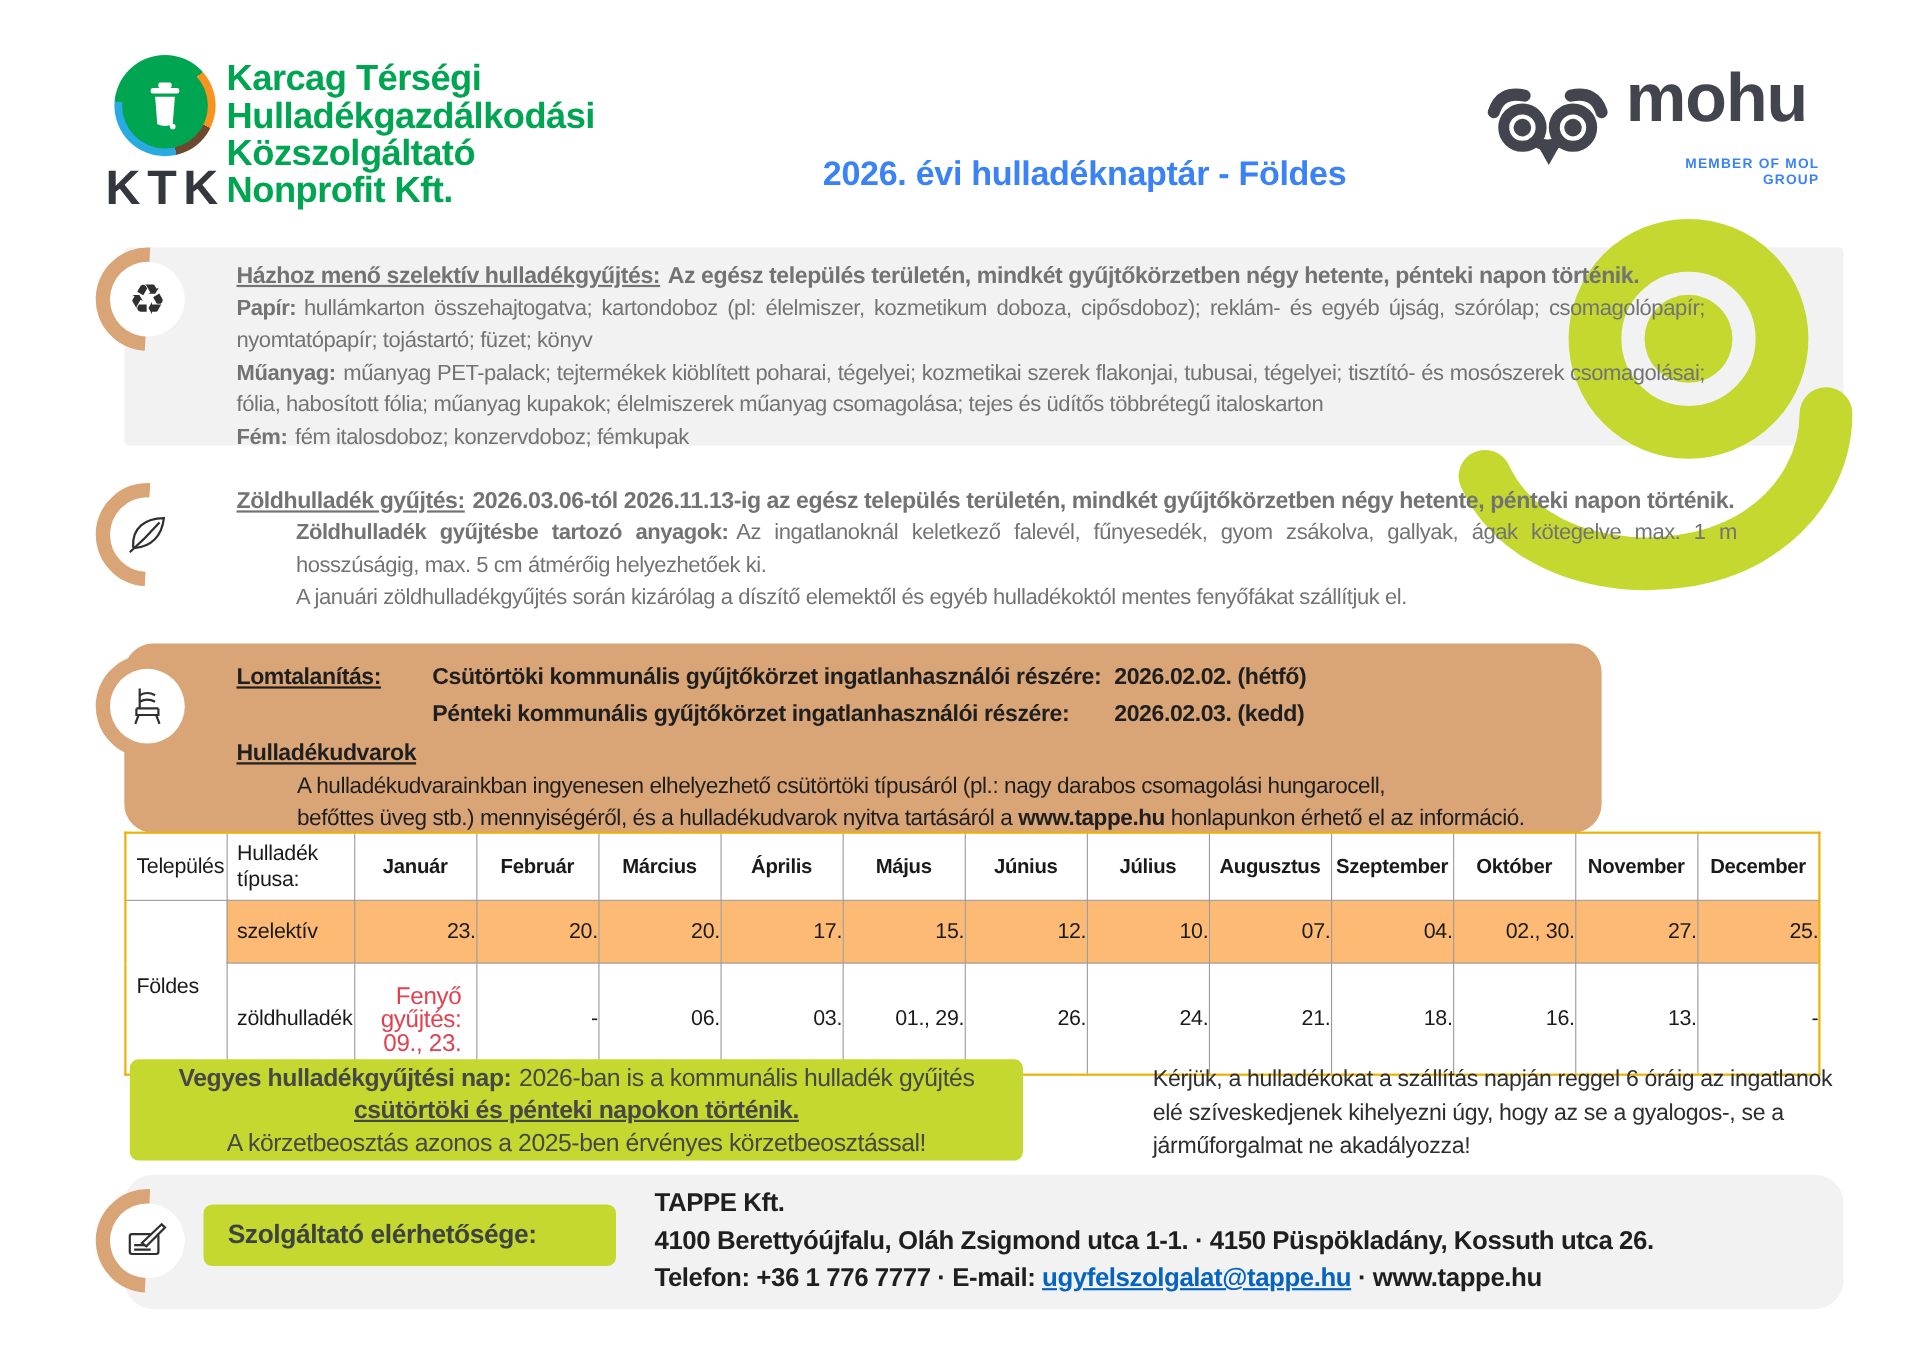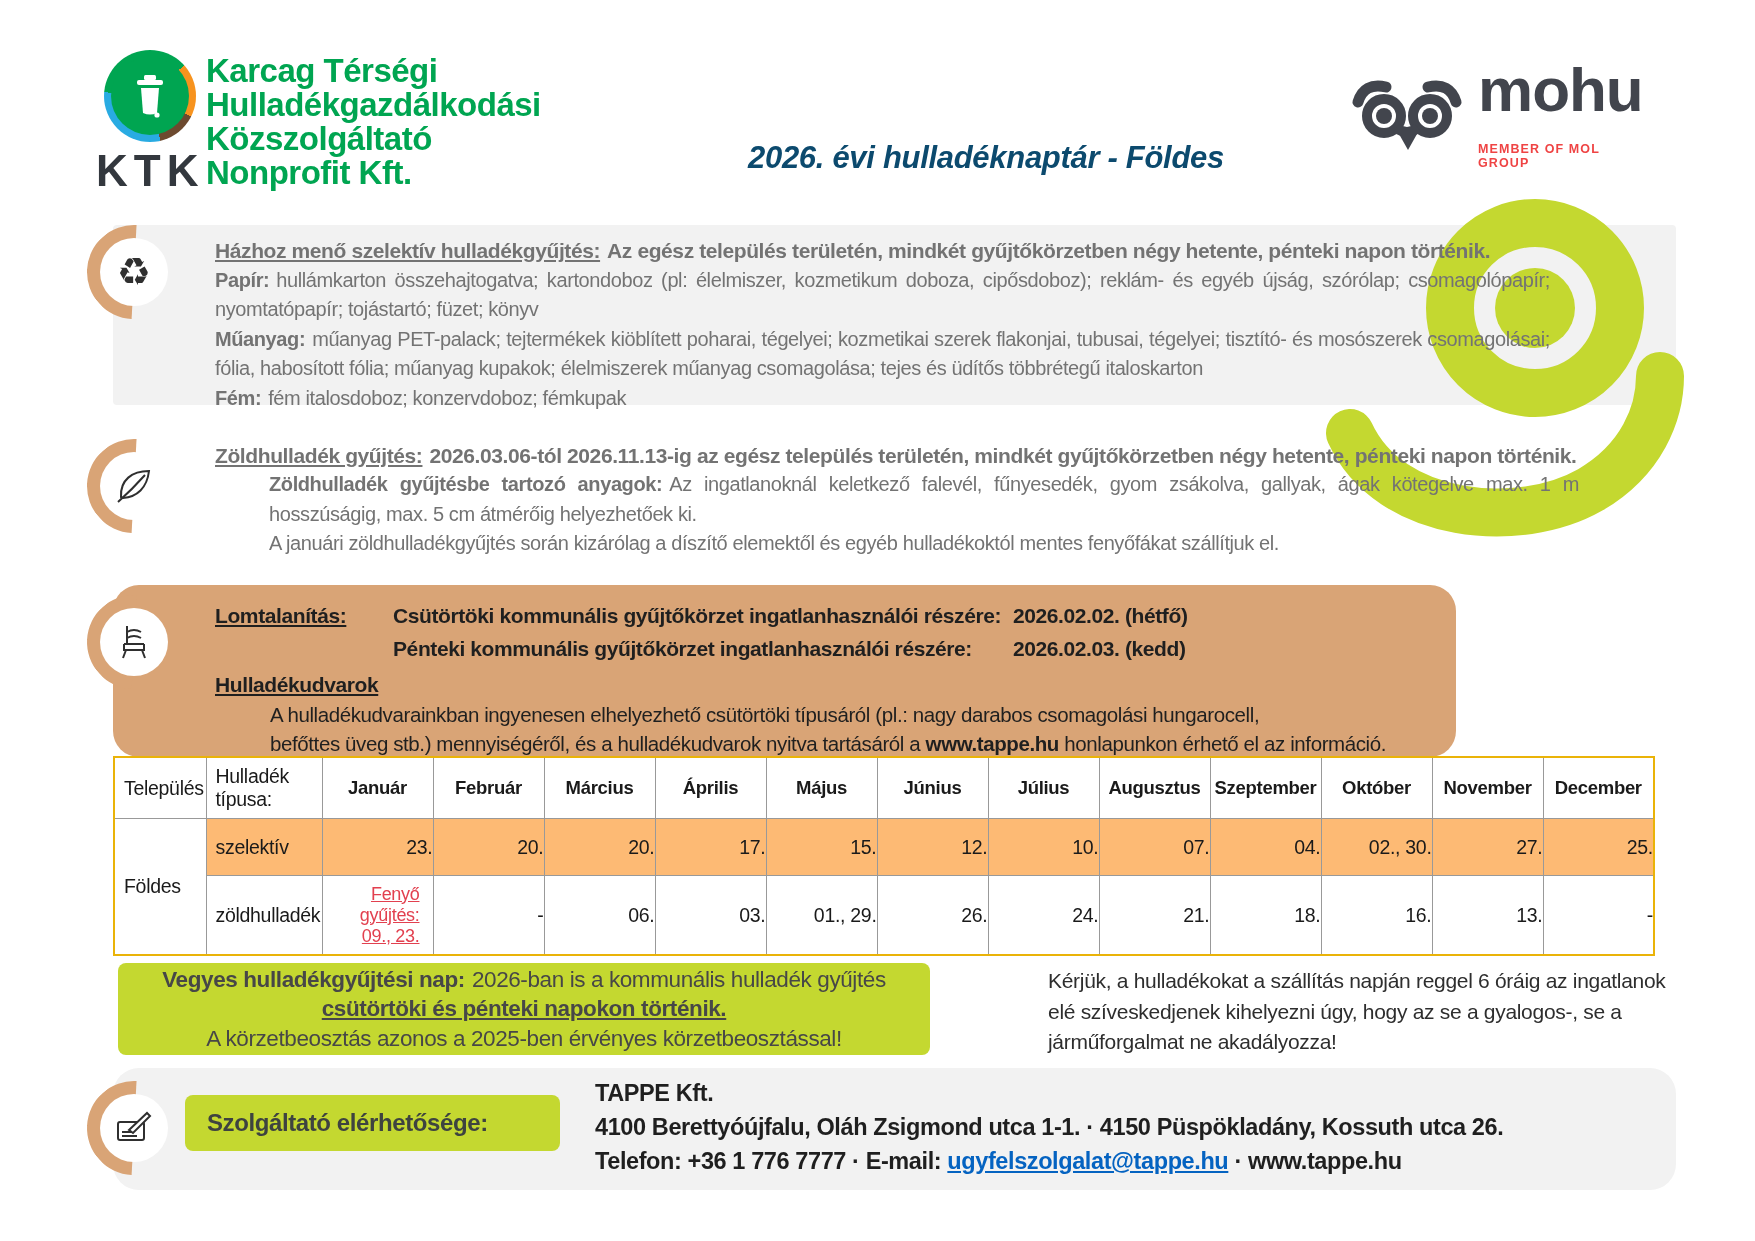--- a/index.html
+++ b/index.html
@@ -9,25 +9,25 @@
   .u{text-decoration:underline;}
   .lbl{margin-right:7px;}
   .just{text-align:justify;margin:0;}
   
   .ktk-mark{position:absolute;left:104px;top:50px;width:92px;height:92px;border-radius:50%;z-index:2;
     background:conic-gradient(from 210deg,#29abe2 0 18%,#00a551 18% 55%,#f7931e 55% 74%,#6d4a2f 74% 88%,#29abe2 88% 100%);}
   .ktk-mark .inner{position:absolute;inset:7px;border-radius:50%;background:#00a551;display:flex;align-items:center;justify-content:center;}
   .ktk-acronym{position:absolute;left:96px;top:146px;width:108px;text-align:center;
     font-size:44px;font-weight:bold;color:#33383e;letter-spacing:6px;z-index:2;}
   .ktk-lines{position:absolute;left:206px;top:54px;z-index:2;font-size:33px;line-height:34px;font-weight:bold;color:#00a551;letter-spacing:-0.5px;}
-  .doc-title{position:absolute;left:748px;top:140px;font-size:31px;font-weight:bold;color:#0c4a6e;z-index:2;letter-spacing:-0.3px;font-style:italic;}
+  .doc-title{position:absolute;left:748px;top:140px;font-size:31px;font-weight:bold;color:#3b82f6;z-index:2;letter-spacing:-0.3px;}
   .mohu-owl{position:absolute;left:1348px;top:76px;z-index:2;}
   .mohu-word{position:absolute;left:1478px;top:54px;font-size:62px;font-weight:bold;color:#42454d;letter-spacing:-1px;z-index:2;}
-  .mohu-tag{position:absolute;left:1478px;top:142px;width:176px;text-align:left;font-size:12.5px;font-weight:bold;
-    letter-spacing:1.1px;color:#ef4444;z-index:2;}
+  .mohu-tag{position:absolute;left:1478px;top:142px;width:176px;text-align:right;font-size:12.5px;font-weight:bold;
+    letter-spacing:1.1px;color:#3b82f6;z-index:2;}
   
   .gray-bg{position:absolute;left:113px;top:225px;width:1563px;height:180px;background:#f2f2f2;z-index:0;border-radius:4px;}
   .swirl{position:absolute;left:1290px;top:198px;z-index:1;}
   
   .badge{position:absolute;left:86px;width:96px;height:96px;z-index:3;}
   .badge::before{content:"";position:absolute;inset:1px;border-radius:50%;border:15px solid #d9a476;
     border-right-color:transparent;border-bottom-color:transparent;transform:rotate(-42deg);}
   .badge .inner{position:absolute;left:14px;top:14px;width:68px;height:68px;border-radius:50%;background:#fff;
     display:flex;align-items:center;justify-content:center;}
   .glyph{font-family:"DejaVu Sans",sans-serif;font-size:38px;color:#2f2f2f;line-height:1;}
@@ -47,21 +47,21 @@
     font-size:19.5px;color:#1a1a1a;letter-spacing:-0.3px;}
   .cal td{border:1px solid #999;background:#fff;padding:0;vertical-align:middle;}
   .cal{border:2px solid #eab308;}
   .cal .hrow td{height:60px;}
   .cal .m{text-align:center;font-weight:bold;font-size:18.5px;}
   .cal .left{text-align:left;padding-left:9px;}
   .cal .lime{background:#fdba74;}
   .cal .v{text-align:right;}
   .cal .r1 td{height:56px;}
   .cal .r2 td{height:78px;}
-  .cal .red{color:#e2404f;font-size:18px;line-height:21px;padding:0 13px;text-decoration:underline;}
+  .cal .red{color:#e2404f;font-size:22px;line-height:21px;padding:11px 13px;}
   
   .mixed-box{position:absolute;left:118px;top:963px;width:812px;height:92px;background:#c4d830;border-radius:8px;z-index:2;
     color:#474747;font-size:22.5px;line-height:29.5px;text-align:center;letter-spacing:-0.4px;display:flex;flex-direction:column;justify-content:center;}
   .notice{position:absolute;left:1048px;top:966px;width:630px;font-size:21px;line-height:30.5px;color:#2e2e2e;z-index:2;letter-spacing:-0.3px;}
   .footer-bg{position:absolute;left:113px;top:1068px;width:1563px;height:122px;background:#f2f2f2;border-radius:26px;z-index:1;}
   .pill{position:absolute;left:185px;top:1095px;width:375px;height:56px;background:#c4d830;border-radius:8px;z-index:2;
     font-size:24px;font-weight:bold;color:#3e4340;line-height:56px;padding-left:22px;box-sizing:border-box;letter-spacing:-0.4px;}
   .contact{position:absolute;left:595px;top:1076px;z-index:2;font-size:23.5px;font-weight:bold;line-height:34px;color:#1f1f1f;letter-spacing:-0.4px;}
   .contact a{color:#0563c1;text-decoration:underline;font-weight:bold;}
 </style>

